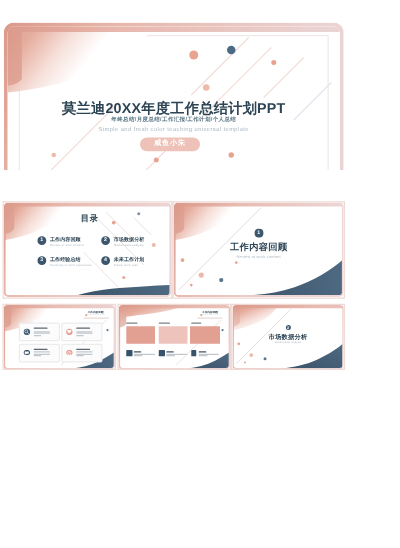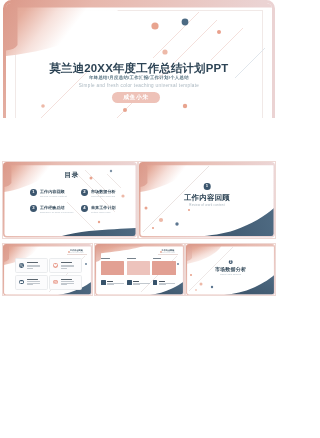--- a/index.html
+++ b/index.html
@@ -112,21 +112,21 @@
       </linearGradient>
       <linearGradient id="gBlobW" gradientUnits="objectBoundingBox" x1="0" y1="0" x2="1" y2="0.6">
         <stop offset="0" stop-color="#DD9A89"></stop>
           <stop offset="0.35" stop-color="#E4A998"></stop>
         <stop offset="0.72" stop-color="#F0CCC3"></stop>
           <stop offset="1" stop-color="#F7E2DC"></stop>
       </linearGradient>
     </defs>
   </svg>
 
-  <div class="slide s-cover" style="left:3px;top:0;width:272px;height:118px">
+  <div class="slide s-cover" style="left:3px;top:18px;width:272px;height:118px">
     <svg class="deco" width="272" height="153" viewBox="0 0 272 153">
       <defs>
         <linearGradient id="cgBlob" gradientUnits="userSpaceOnUse" x1="3" y1="3" x2="72" y2="56">
           <stop offset="0" stop-color="#DD9A89"></stop>
           <stop offset="0.22" stop-color="#E4A998"></stop>
           <stop offset="0.52" stop-color="#F6DFD9"></stop>
           <stop offset="0.78" stop-color="#FFFFFF"></stop>
           <stop offset="1" stop-color="#FFFFFF"></stop>
         </linearGradient>
         <linearGradient id="cgFrame" gradientUnits="userSpaceOnUse" x1="0" y1="0" x2="200" y2="110">

